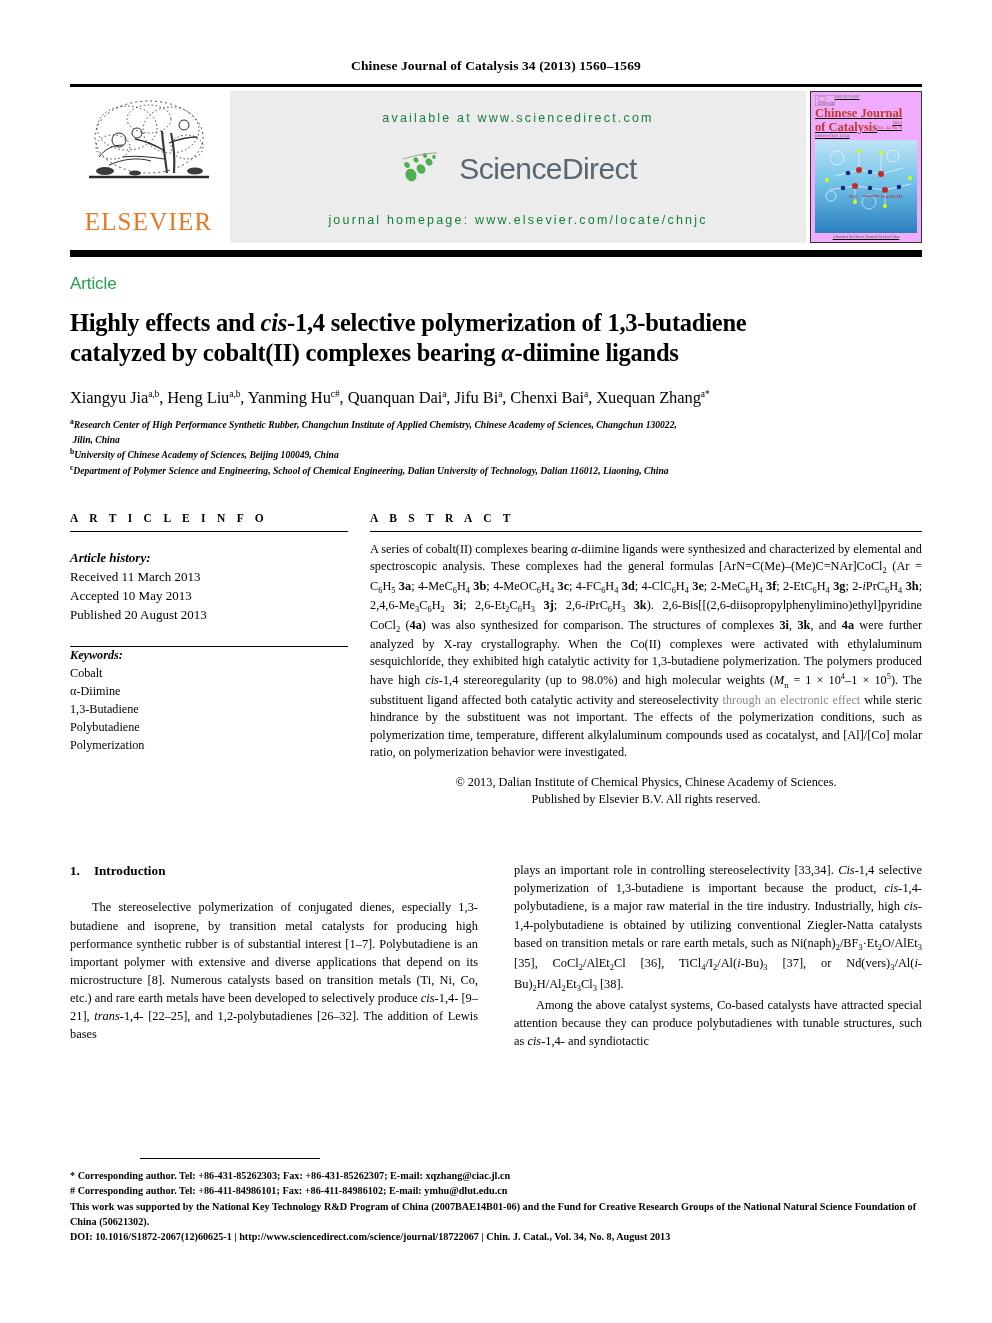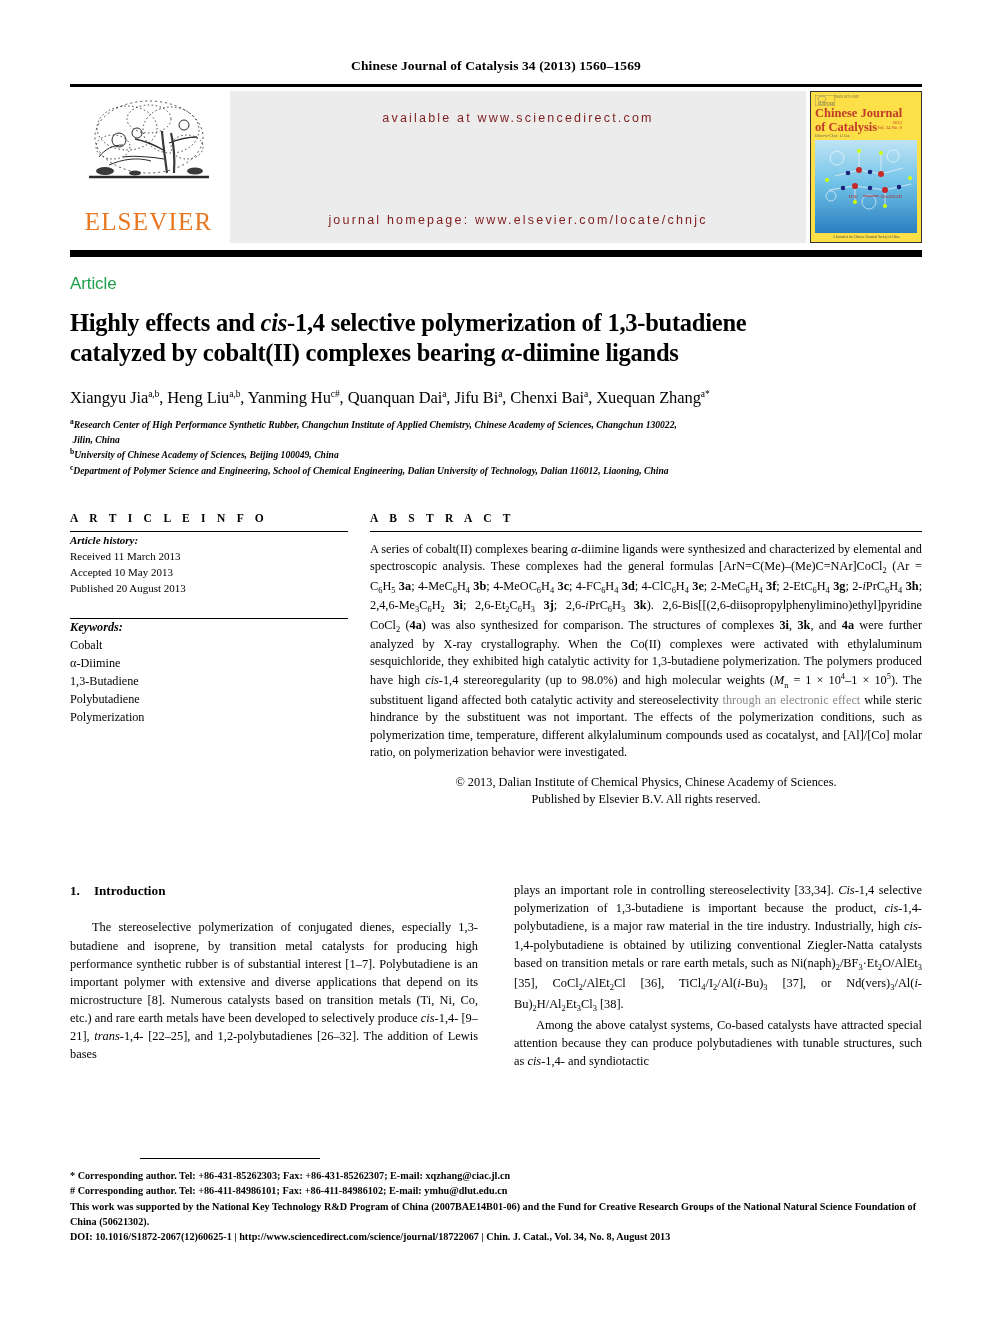--- a/index.html
+++ b/index.html
@@ -68,43 +68,44 @@
     flex-direction: column;
     align-items: center;
     justify-content: space-between;
     padding: 20px 0 16px 0;
     box-sizing: border-box;
   }
   .sd-line {
     font-family: "Liberation Sans", sans-serif;
     font-size: 12.5px;
     letter-spacing: 2.2px;
-    color: #7f1d1d;
+    color: #15803d;
   }
   .sd-logo {
     display: flex;
     align-items: center;
     gap: 4px;
   }
   .sd-logo-text {
     font-family: "Liberation Sans", sans-serif;
     font-size: 30px;
     color: #5b6770;
     letter-spacing: -0.6px;
   }
   .cover-block {
     flex: 0 0 112px;
     width: 112px;
     border: 1px solid #333;
-    background: #fde047;
+    background: #f0abfc;
     box-sizing: border-box;
     padding: 3px 4px;
     display: flex;
     flex-direction: column;
     overflow: hidden;
+    text-decoration: underline;
   }
   .cover-toprow {
     display:flex; justify-content:flex-start; align-items:flex-start;
   }
   .cover-title {
     font-family: "Liberation Serif", serif;
     font-weight: bold;
     font-size: 12.5px;
     color: #c0392b;
     line-height: 1.02;
@@ -177,21 +178,21 @@
   .sec-head {
     font-family: "Liberation Serif", serif;
     font-weight: bold;
     font-size: 11.5px;
     letter-spacing: 4.3px;
   }
   .sec-rule {
     border-top: 1.6px solid #000;
     margin-top: 7px;
   }
-  .info-body { font-size: 11px; line-height: 1.47; margin-top: 0; }
+  .info-body { font-size: 13px; line-height: 1.47; margin-top: 16px; }
   .info-body .lbl { font-style: italic; font-weight: bold; }
   .kw-rule { border-top: 1.6px solid #000; margin-top: 22px; }
   .kw-body { font-size: 12.2px; line-height: 1.47; }
   .kw-body .lbl { font-style: italic; font-weight: bold; }
 
   .abs-body {
     font-size: 12.3px;
     line-height: 1.425;
     text-align: justify;
     margin-top: 9px;
@@ -204,21 +205,21 @@
   .copy {
     font-size: 12.3px;
     line-height: 1.45;
     text-align: center;
     margin-top: 12px;
   }
 
   
   .body-cols {
     display: flex;
-    margin-top: 72px;
+    margin-top: 52px;
   }
   .bcol { flex: 1 1 0; font-size: 12.4px; line-height: 1.46; text-align: justify; }
   .bcol-gap { width: 36px; flex: 0 0 36px; }
   .sec-num-head {
     font-weight: bold;
     font-size: 13.2px;
     margin-bottom: 18px;
   }
   .sec-num-head .n { margin-right: 14px; }
   .bcol p { margin: 0; text-indent: 22px; }
@@ -279,20 +280,35 @@
           <ellipse cx="26" cy="76" rx="9" ry="4"></ellipse>
           <ellipse cx="116" cy="76" rx="8" ry="3.5"></ellipse>
           <ellipse cx="56" cy="78" rx="6" ry="2.6"></ellipse>
         </g>
       </svg>
       <div class="elsevier-word">ELSEVIER</div>
     </div>
 
     <div class="sd-block">
       <div class="sd-line">available at www.sciencedirect.com</div>
+      <div class="sd-logo">
+        <svg width="56" height="36" viewBox="0 0 56 36">
+          <g fill="#4caf50">
+            <ellipse cx="12" cy="24" rx="5.4" ry="6.4" transform="rotate(-22 12 24)"></ellipse>
+            <ellipse cx="22" cy="18" rx="4.2" ry="5" transform="rotate(-30 22 18)"></ellipse>
+            <ellipse cx="30" cy="11" rx="3.2" ry="3.8" transform="rotate(-35 30 11)"></ellipse>
+            <ellipse cx="8" cy="14" rx="2.6" ry="3.1" transform="rotate(-30 8 14)"></ellipse>
+            <ellipse cx="17" cy="9" rx="2.3" ry="2.8" transform="rotate(-35 17 9)"></ellipse>
+            <ellipse cx="26" cy="4.5" rx="2" ry="2.4" transform="rotate(-35 26 4.5)"></ellipse>
+            <ellipse cx="35" cy="6" rx="1.7" ry="2" transform="rotate(-35 35 6)"></ellipse>
+          </g>
+          <path d="M4 8 C14 5 26 2 38 2" stroke="#9e9e9e" stroke-width="1" fill="none"></path>
+        </svg>
+        <span class="sd-logo-text">ScienceDirect</span>
+      </div>
       <div class="sd-line">journal homepage: www.elsevier.com/locate/chnjc</div>
     </div>
 
     <div class="cover-block">
       <div class="cover-toprow">
         <svg width="20" height="11" viewBox="0 0 20 11">
           <rect x="0" y="0" width="20" height="11" fill="none" stroke="#666" stroke-width="0.6"></rect>
           <ellipse cx="7" cy="4" rx="4" ry="3" fill="none" stroke="#777" stroke-width="0.5"></ellipse>
           <text x="3" y="10" font-size="3.4" fill="#555" font-family="Liberation Serif, serif">ELSEVIER</text>
         </svg>

